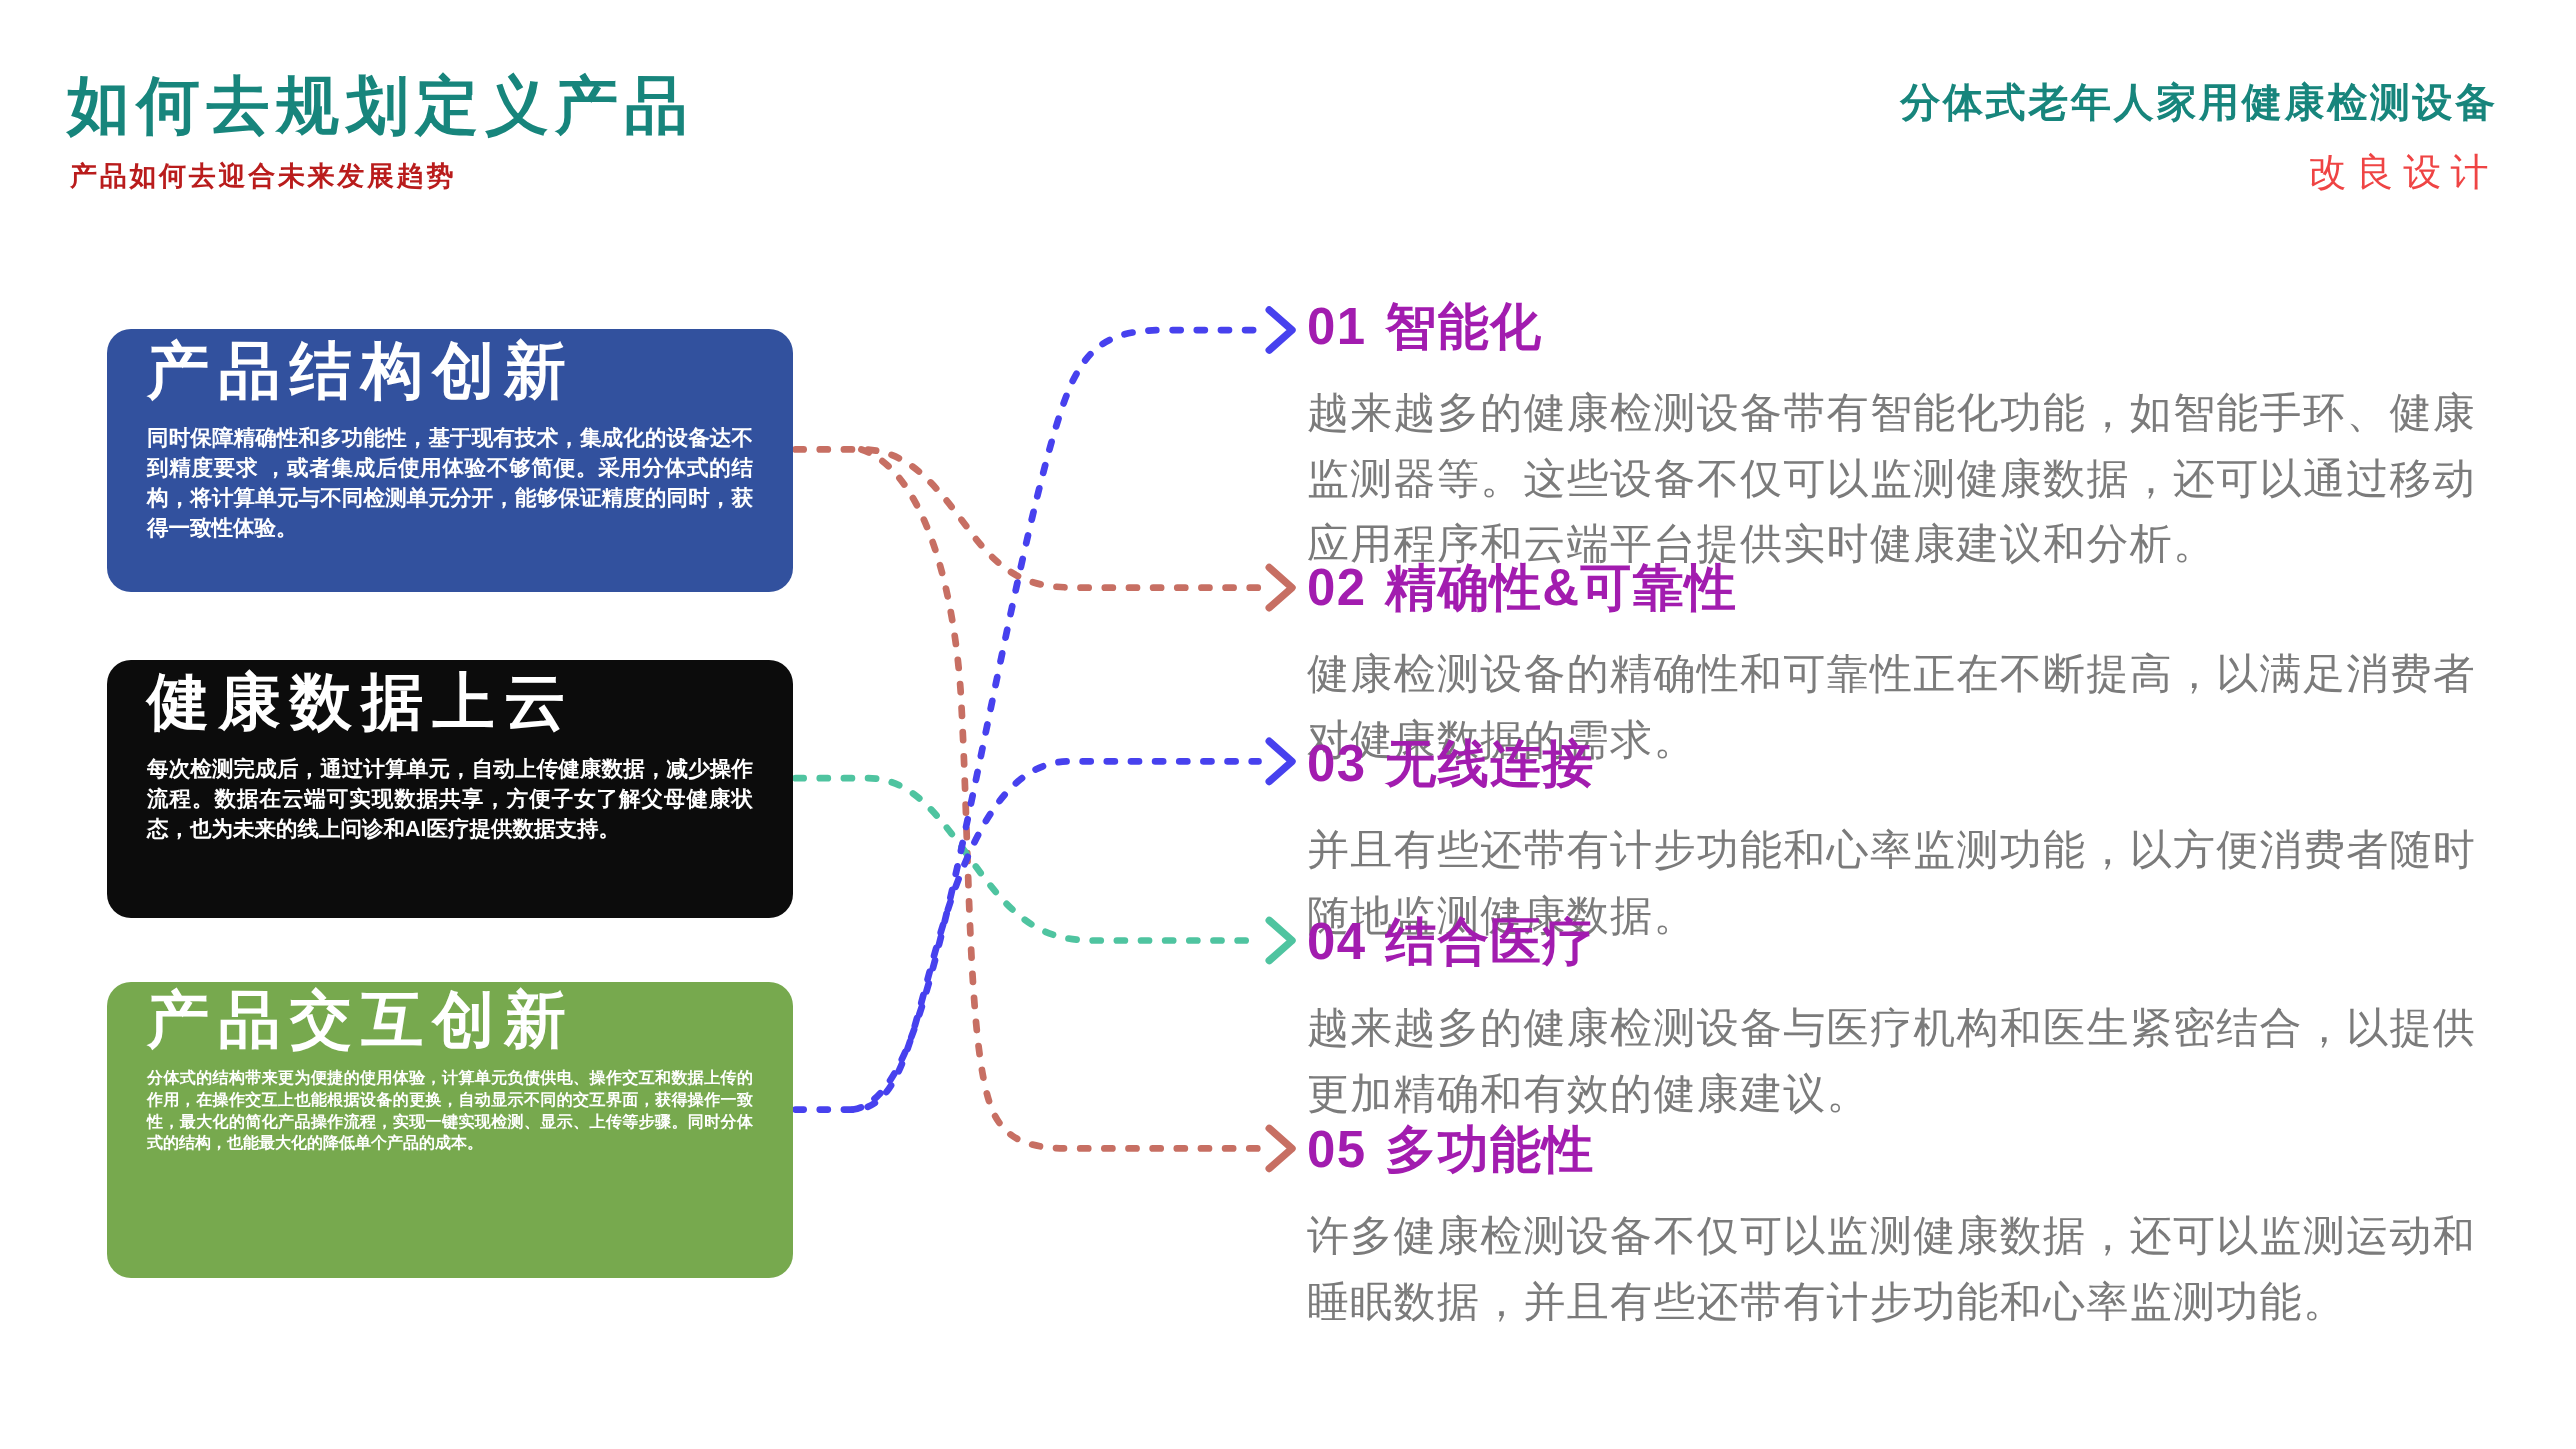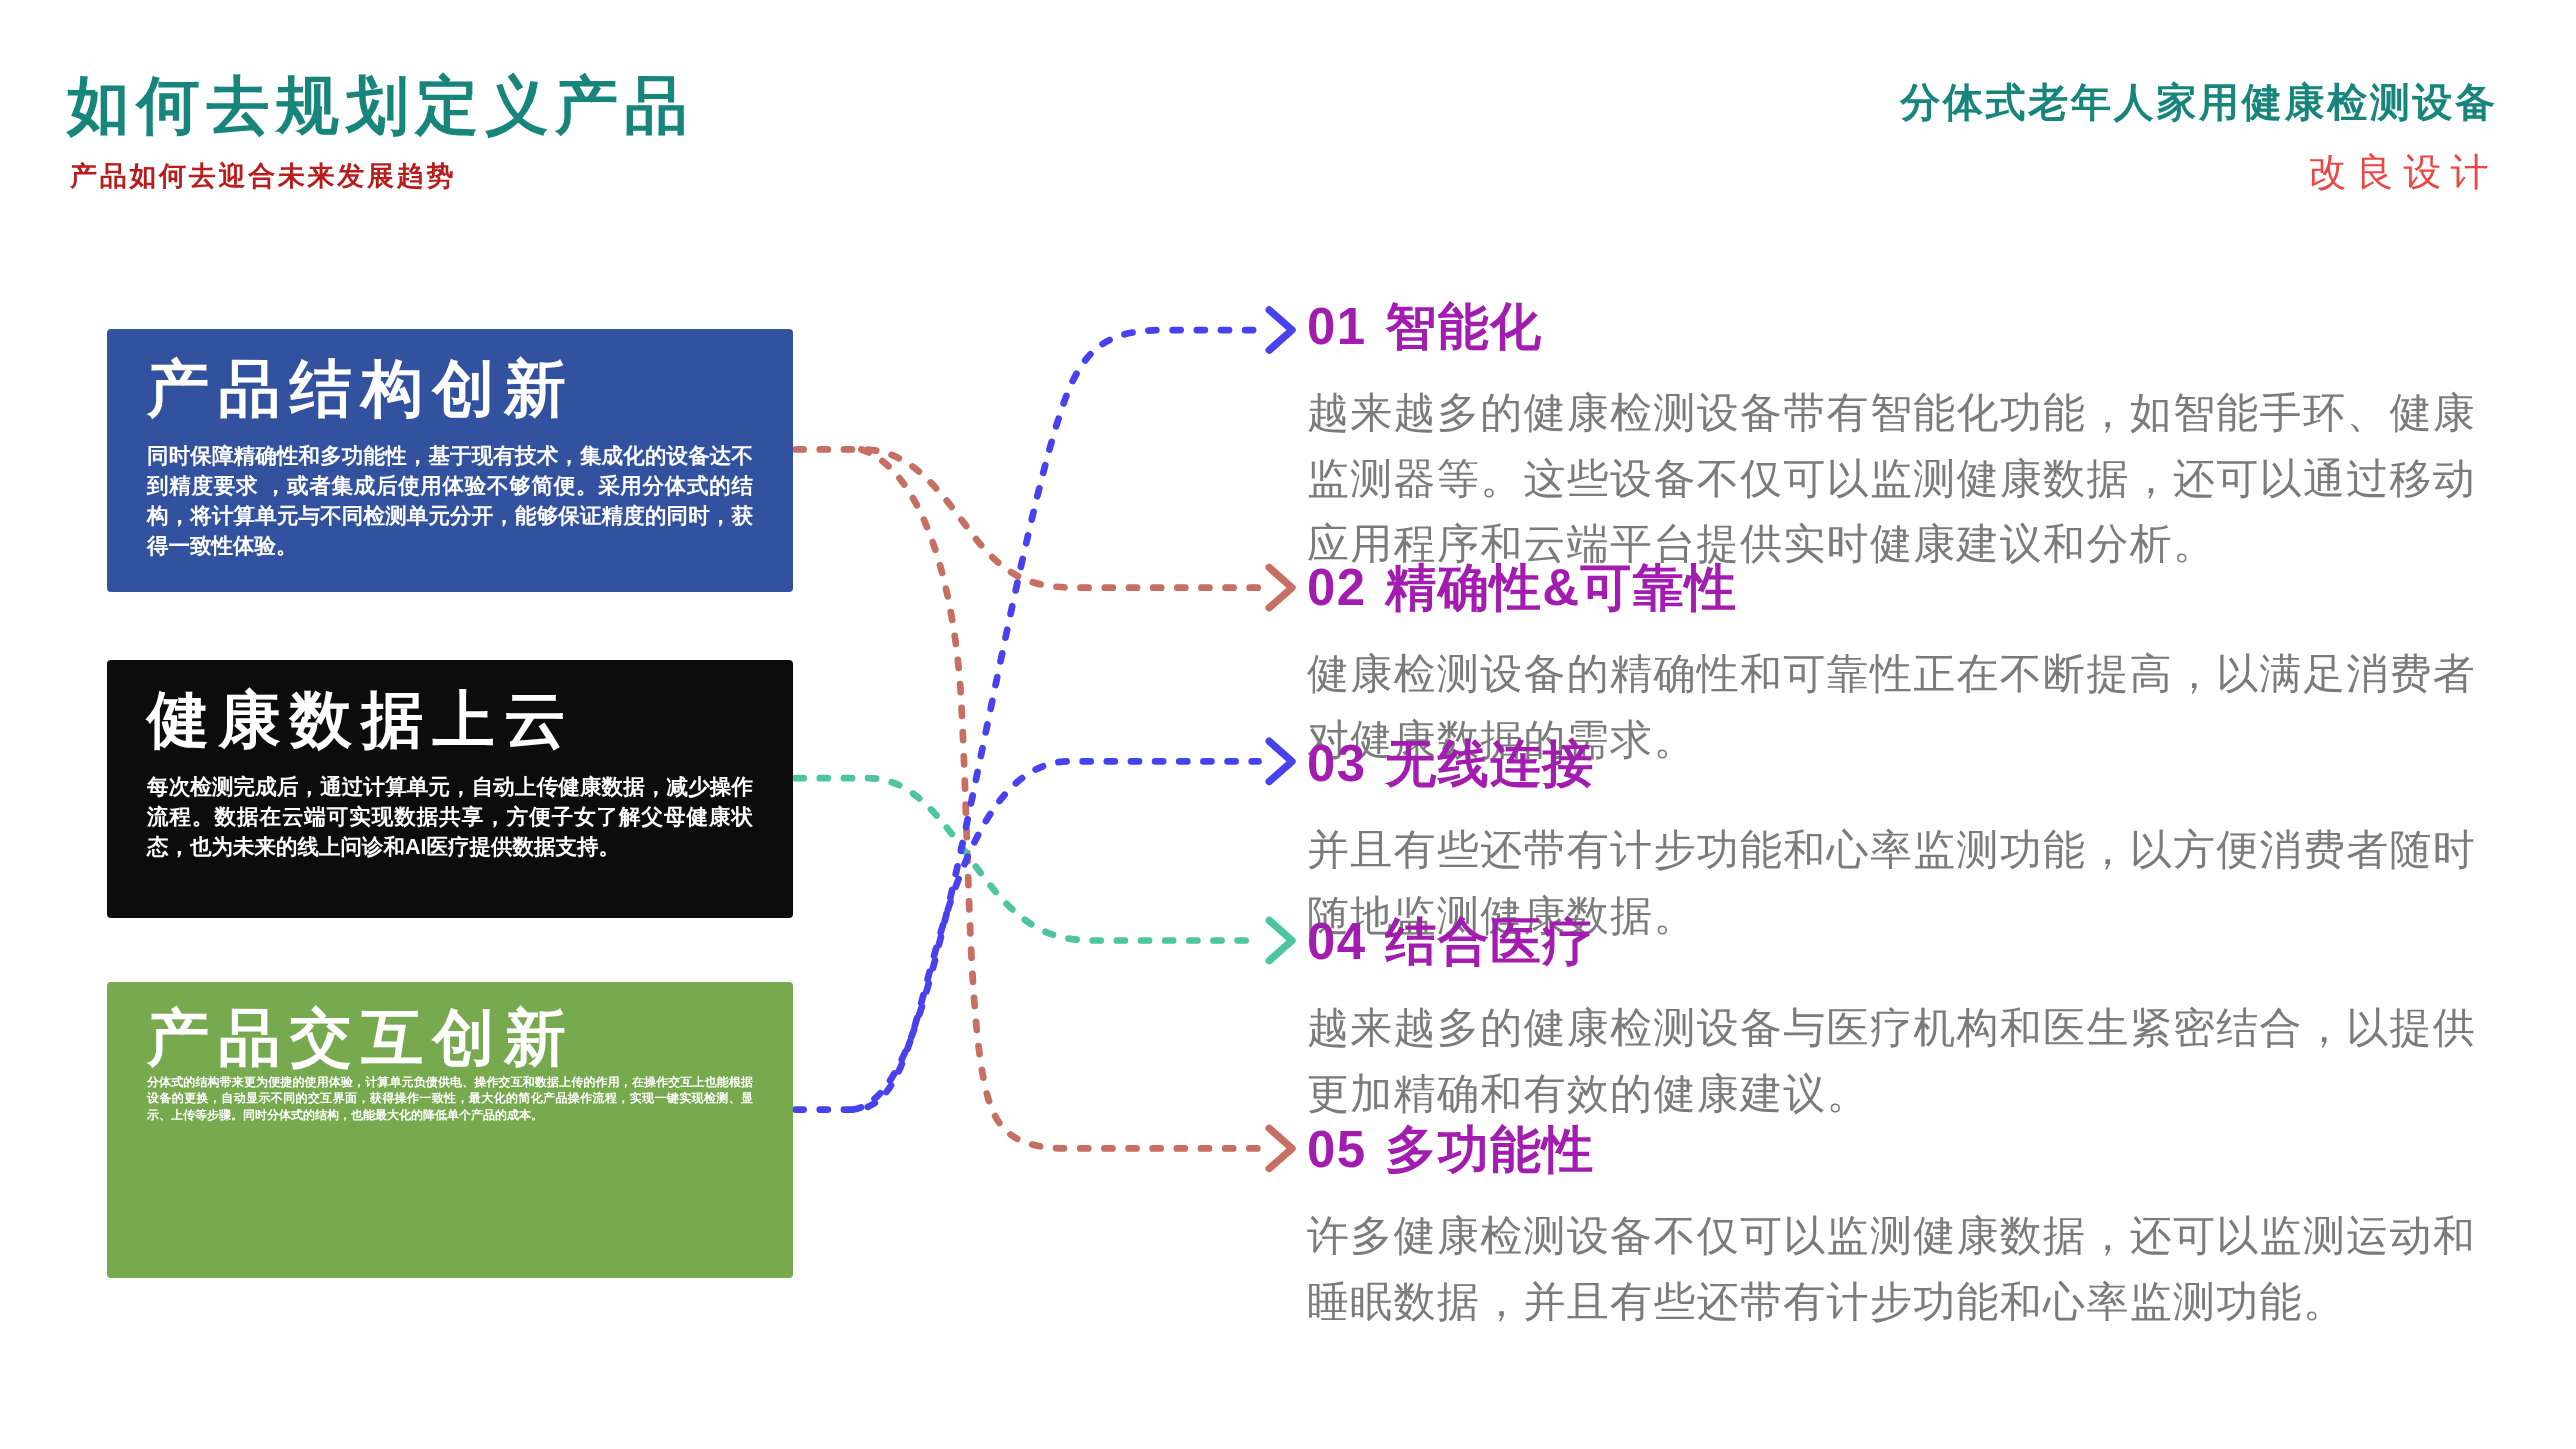--- a/index.html
+++ b/index.html
@@ -15,29 +15,29 @@
   .page-subtitle{
     position:absolute;left:70px;top:158px;
     font-size:27px;font-weight:700;letter-spacing:2.7px;color:#b91c1c;
   }
   .project-block{position:absolute;right:78px;top:75px;text-align:right;}
   .project-title{font-size:40px;font-weight:800;letter-spacing:2.7px;color:#17857C;}
   .project-subtitle{margin-top:17.4px;font-size:38px;font-weight:300;letter-spacing:9.4px;color:#ef4444;}
   
   .card{
     position:absolute;left:107px;width:686px;box-sizing:border-box;
-    border-radius:4px;color:#ffffff;padding:27px 40px;overflow:hidden;
+    border-radius:24px;color:#ffffff;padding:9px 40px;overflow:hidden;
   }
   .card h2{margin:0;font-size:62px;font-weight:800;letter-spacing:9.4px;line-height:1.05;}
   .card p{margin:20px 0 0;font-size:21.5px;font-weight:700;line-height:1.4;text-align:justify;}
   .card-structure{top:329px;height:263px;background:#32519E;}
   .card-cloud{top:660px;height:258px;background:#0C0C0C;}
   .card-interaction{top:982px;height:296px;background:#77A94E;}
   .card-interaction h2{margin-top:-4px;}
-  .card-interaction p{margin-top:4px;font-size:12px;line-height:1.36;}
+  .card-interaction p{margin-top:15px;font-size:16px;line-height:1.36;}
   
   .trend{position:absolute;left:1307px;width:1191px;}
   .trend-head{font-size:51px;font-weight:800;color:#a21caf;letter-spacing:1.3px;line-height:1.0;}
   .trend-num{margin-right:19px;}
   .trend p{margin:28px 0 0;font-size:42px;font-weight:400;line-height:1.56;letter-spacing:1.3px;color:#7b7b7b;}
   .trend-01{top:301px;}
   .trend-02{top:562px;}
   .trend-03{top:738px;}
   .trend-04{top:916px;}
   .trend-05{top:1124px;}

